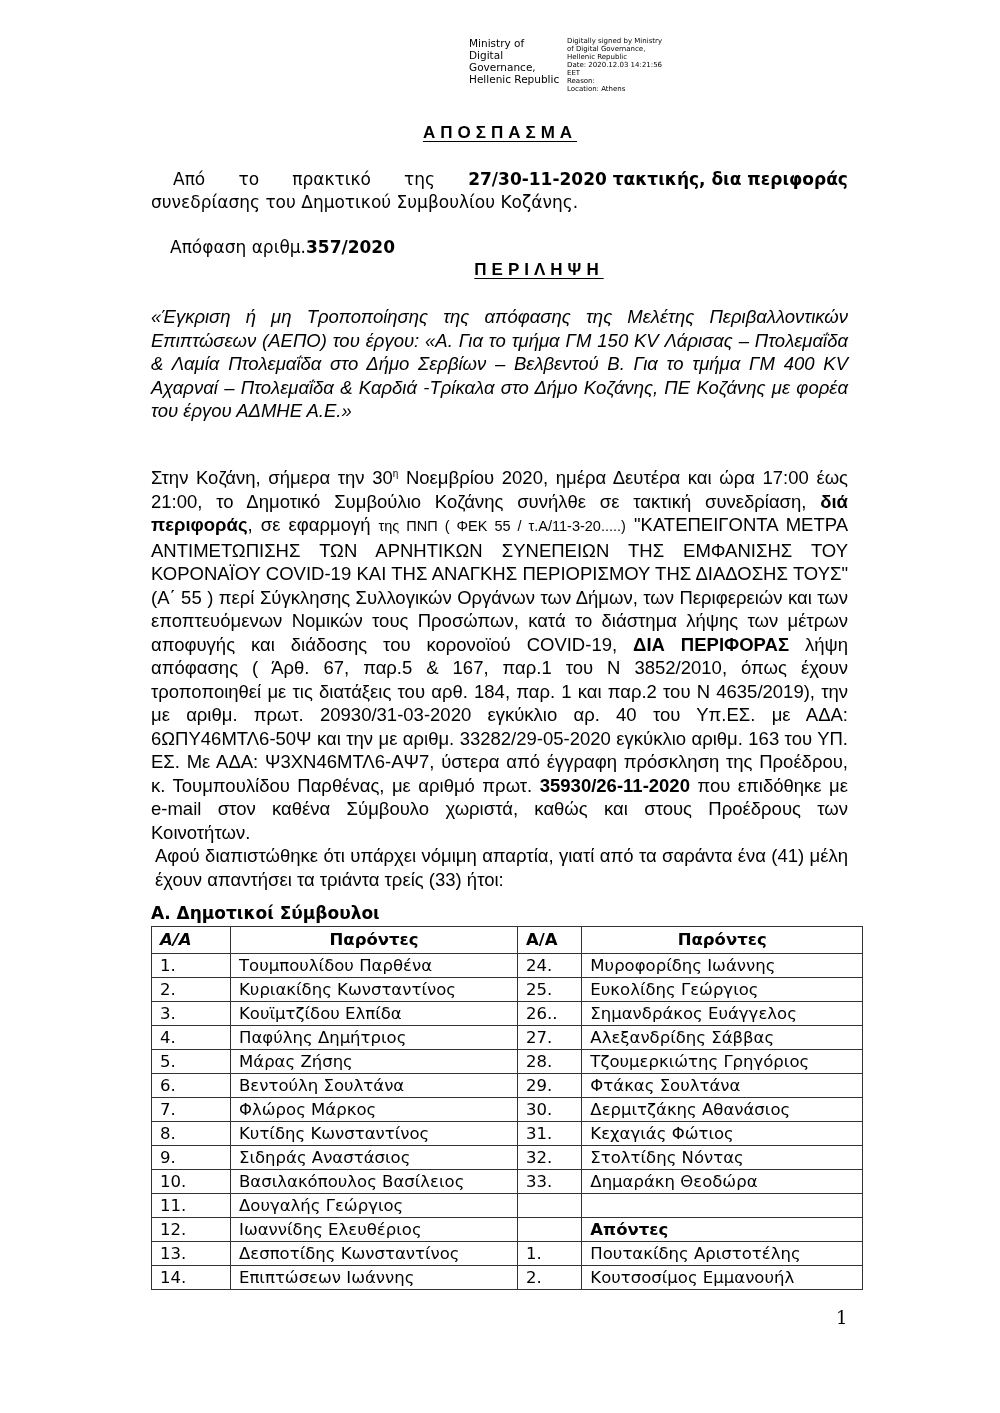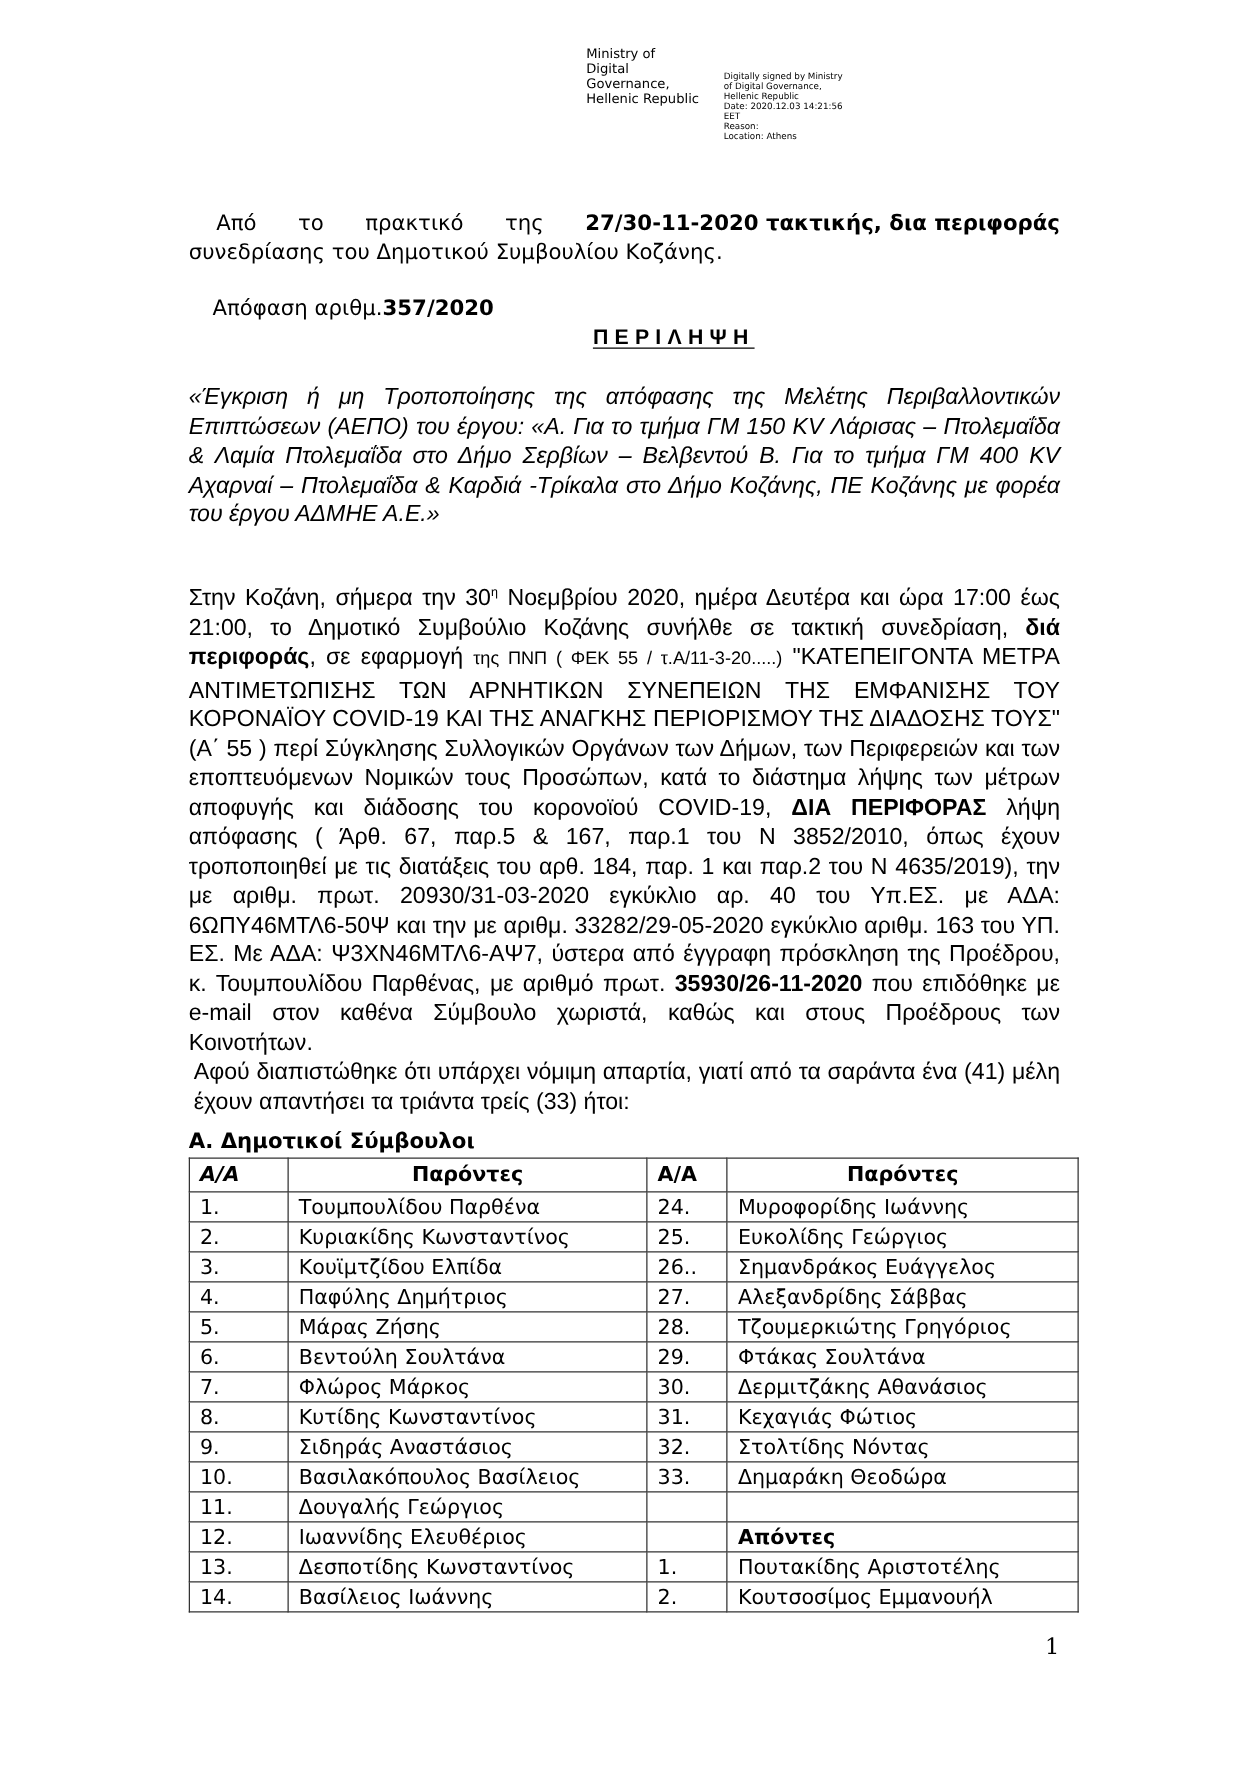--- a/index.html
+++ b/index.html
@@ -1,21 +1,21 @@
 <!DOCTYPE html>
 <html><head>
 <meta charset="utf-8">
 <style>
   html, body { margin: 0; padding: 0; background: #ffffff; }
   body { width: 1000px; height: 1413px; position: relative; overflow: hidden; color: #000; }
   .page { position: absolute; left: 0; top: 0; width: 1000px; height: 1413px; background: #fff; }
 
-  .sig { position: absolute; top: 37px; left: 469px; display: flex; gap: 18px; }
+  .sig { position: absolute; top: 37px; left: 469px; display: flex; gap: 6px; }
   .sig-org { font-family: "DejaVu Sans", sans-serif; font-size: 10.5px; line-height: 12px; text-align: left; width: 92px; }
-  .sig-details { font-family: "DejaVu Sans", sans-serif; font-size: 7px; line-height: 8px; width: 110px; margin-top: 20px; }
+  .sig-details { font-family: "DejaVu Sans", sans-serif; font-size: 7px; line-height: 8px; width: 110px; }
 
   .title { position: absolute; left: 0; width: 1000px; text-align: center;
            font-family: "Liberation Sans", sans-serif; font-weight: bold; font-size: 17px;
            letter-spacing: 5px; text-decoration: underline; text-underline-offset: 3px; }
   .title.t1 { top: 123px; }
   .title.t2 { top: 260px; left: 0; width: 990px; margin-left: 44px; }
 
   .para { position: absolute; left: 151px; width: 697px;
           font-family: "Liberation Sans", sans-serif; font-size: 18.5px; line-height: 23.5px;
           text-align: justify; }
@@ -60,20 +60,21 @@
       <div>Digitally signed by Ministry</div>
       <div>of Digital Governance,</div>
       <div>Hellenic Republic</div>
       <div>Date: 2020.12.03 14:21:56</div>
       <div>EET</div>
       <div>Reason:</div>
       <div>Location: Athens</div>
     </div>
   </div>
 
+  <div class="title t1">ΑΠΟΣΠΑΣΜΑ</div>
 
   <div class="para intro">
     <div class="lead">
       <span>Από</span>
       <span>το</span>
       <span>πρακτικό</span>
       <span>της</span>
       <b>27/30-11-2020 τακτικής, δια περιφοράς</b>
     </div>
     <div>συνεδρίασης του Δημοτικού Συμβουλίου Κοζάνης.</div>
@@ -183,21 +184,21 @@
           <td class="bold">Απόντες</td>
         </tr>
         <tr>
           <td>13.</td>
           <td>Δεσποτίδης Κωνσταντίνος</td>
           <td>1.</td>
           <td>Πουτακίδης Αριστοτέλης</td>
         </tr>
         <tr>
           <td>14.</td>
-          <td>Βασίλειος Ιωάννης</td>
+          <td>Επιπτώσεων Ιωάννης</td>
           <td>2.</td>
           <td>Κουτσοσίμος Εμμανουήλ</td>
         </tr>
       </tbody>
   </table>
 
   <div class="page-number">1</div>
 </div>
 
 </body></html>

